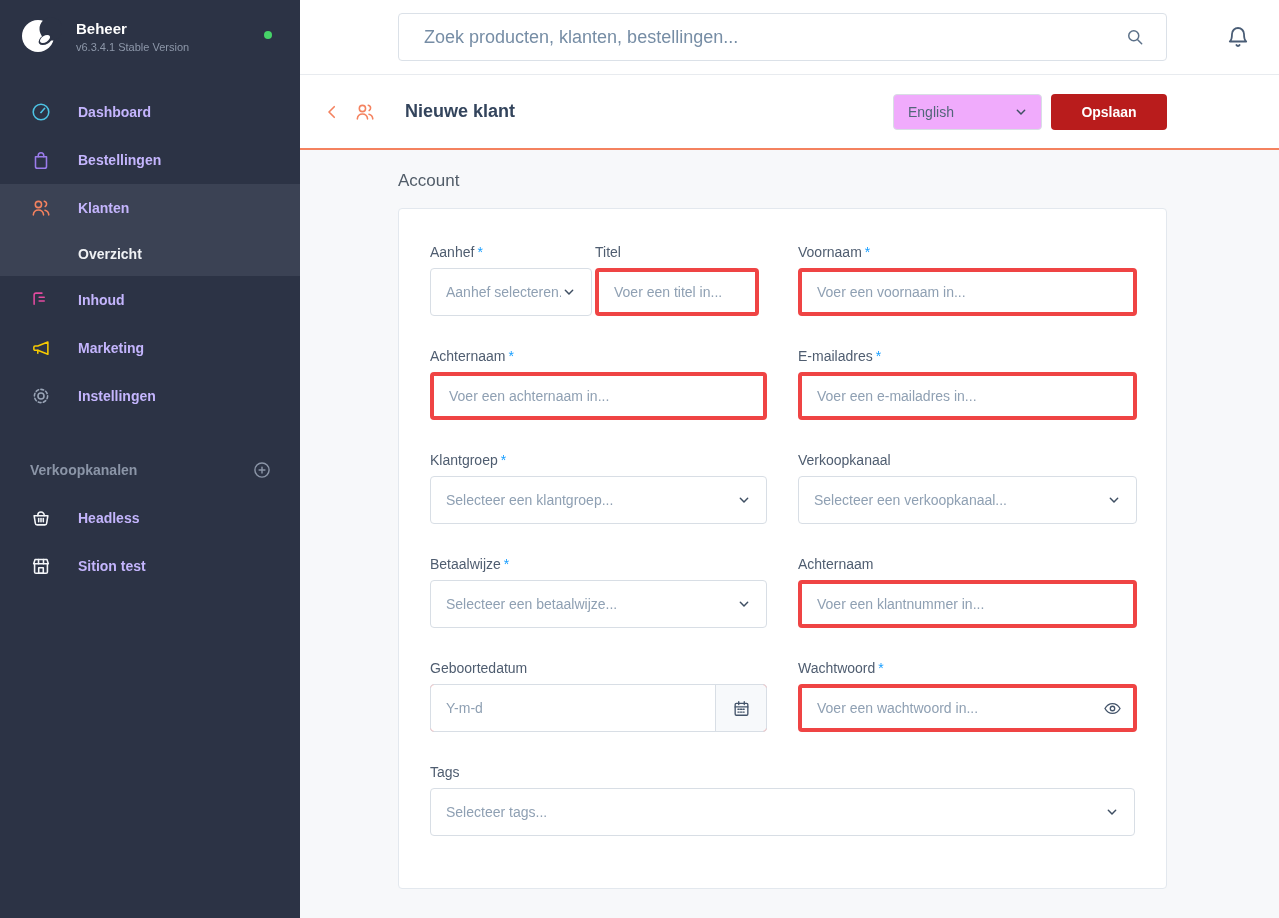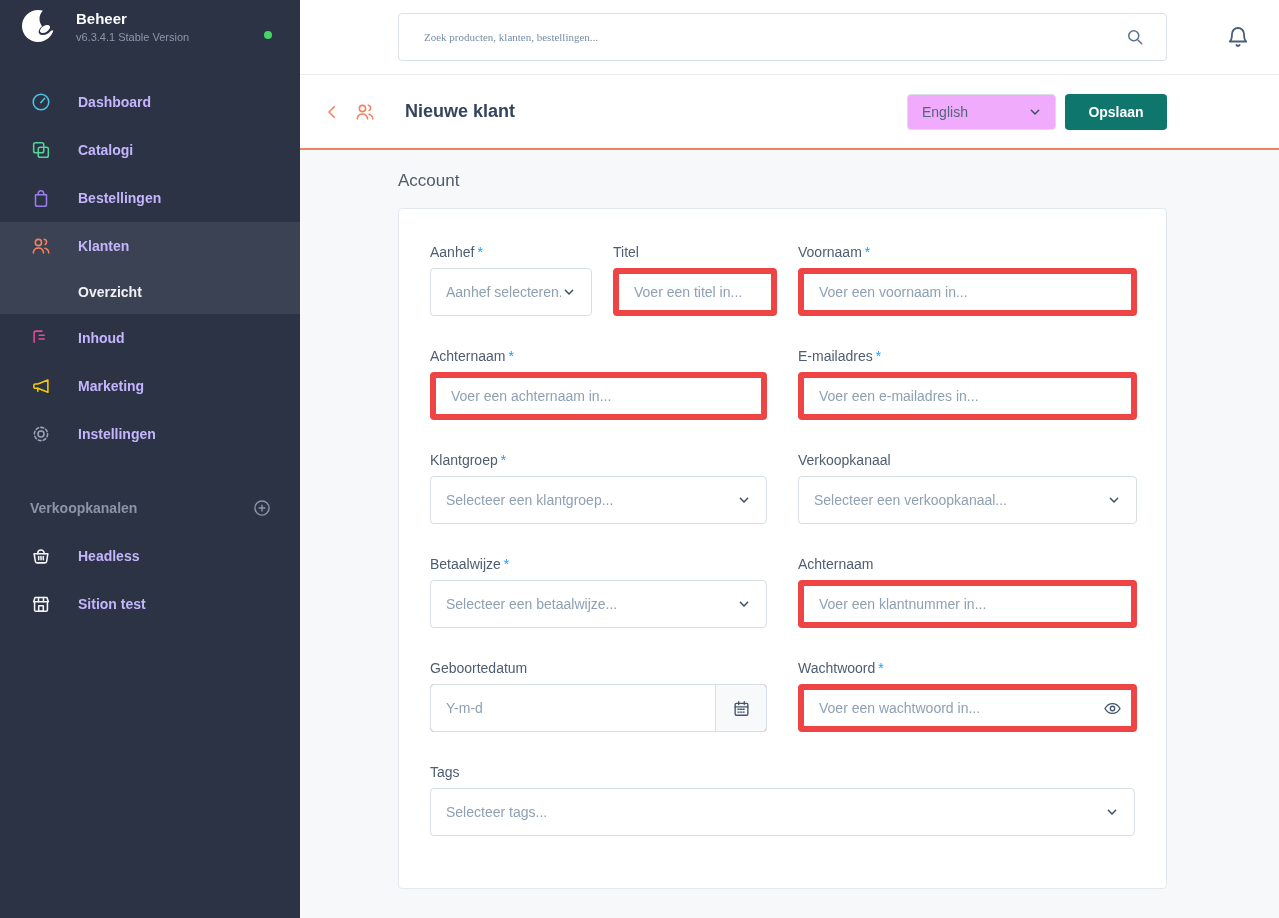--- a/index.html
+++ b/index.html
@@ -9,21 +9,21 @@
     background: #f7f8fa;
     color: #33445c;
   }
   .app { display: flex; width: 1279px; height: 918px; }
 
   
   .sidebar {
     width: 300px; height: 918px; flex-shrink: 0;
     background: #2c3345; color: #fff;
   }
-  .sb-header { position: relative; display: flex; align-items: center; padding: 4px 16px 16px 18px; }
+  .sb-header { position: relative; display: flex; align-items: center; padding: 14px 16px 16px 18px; }
   .logo { width: 44px; height: 44px; flex-shrink: 0; }
   .app-titles { margin-left: 14px; }
   .app-name { font-size: 15px; font-weight: bold; color: #fff; }
   .app-version { font-size: 11px; color: #8d97a9; margin-top: 4px; }
   .status-dot {
     position: absolute; right: 28px; top: 31px;
     width: 8px; height: 8px; border-radius: 50%; background: #46d368;
   }
   .sb-nav { margin-top: 14px; }
   .sb-item {
@@ -56,22 +56,22 @@
   
   .main { flex: 1; display: flex; flex-direction: column; background: #f7f8fa; }
 
   .topbar {
     height: 75px; background: #fff; border-bottom: 1px solid #e8ebef;
     display: flex; align-items: center; padding: 0 29px 0 98px; flex-shrink: 0;
   }
   .searchbox { position: relative; width: 769px; height: 48px; }
   .searchbox input {
     width: 100%; height: 100%; border: 1px solid #dbe1e8; border-radius: 4px;
-    padding: 0 56px 0 25px; font-size: 11px; color: #33445c; outline: none;
-    font-family: Liberation Serif, serif; background: #fff;
+    padding: 0 56px 0 25px; font-size: 18px; color: #33445c; outline: none;
+    font-family: Liberation Sans, sans-serif; background: #fff;
   }
   .searchbox input::placeholder { color: #768da5; opacity: 1; }
   .search-icon {
     position: absolute; right: 22px; top: 14px; width: 20px; height: 20px;
     color: #5c7189; cursor: pointer;
   }
   .search-icon svg { width: 20px; height: 20px; }
   .bell { margin-left: auto; width: 24px; height: 24px; color: #4a5d76; cursor: pointer; }
   .bell svg { width: 24px; height: 24px; }
 
@@ -87,44 +87,44 @@
   .smartbar-right { margin-left: auto; margin-right: 112px; display: flex; align-items: center; gap: 9px; }
   .lang-select {
     width: 149px; height: 36px; background: #f0abfc; border: 1px solid #d8dee4;
     border-radius: 4px; display: flex; align-items: center; padding: 0 12px 0 14px;
     cursor: pointer;
   }
   .lang-select-value { flex: 1; font-size: 14px; color: #52667a; }
   .chev { width: 16px; height: 16px; color: #3f4f63; flex-shrink: 0; }
   .chev svg { width: 16px; height: 16px; }
   .save-btn {
-    width: 102px; height: 36px; background: #0f766e; color: #fff; border: none;
+    width: 116px; height: 36px; background: #b91c1c; color: #fff; border: none;
     border-radius: 4px; font-size: 14px; font-weight: bold; cursor: pointer;
     font-family: "Liberation Sans", sans-serif;
   }
 
   .content { flex: 1; padding: 0 112px 0 98px; background: #f7f8fa; overflow: hidden; }
   .section-title { font-size: 17px; font-weight: normal; color: #515c68; margin-top: 21px; }
   .card {
     margin-top: 17px; width: 769px; background: #fff;
     border: 1px solid #e3e8ee; border-radius: 4px;
     padding: 35px 31px 52px 31px;
   }
   .form-row { display: flex; gap: 31px; margin-bottom: 32px; }
   .form-row:last-child { margin-bottom: 0; }
   .col  { width: 337px; flex-shrink: 0; }
   .colr { width: 339px; flex-shrink: 0; }
-  .split { display: flex; gap: 21px; width: 337px; flex-shrink: 0; }
+  .split { display: flex; gap: 3px; width: 337px; flex-shrink: 0; }
   .w-sm  { width: 162px; flex-shrink: 0; }
   .w-sm2 { width: 164px; flex-shrink: 0; }
   .full { width: 100%; }
   .field-label { display: block; font-size: 14px; color: #4f5d70; margin-bottom: 8px; }
   .req { color: #189eff; margin-left: 3px; }
   .text-input {
-    width: 100%; height: 48px; border: 6px solid #ef4444; border-radius: 4px;
+    width: 100%; height: 48px; border: 4px solid #ef4444; border-radius: 4px;
     padding: 8px 15px; font-size: 14px; color: #33445c; outline: none; background: #fff;
     font-family: "Liberation Sans", sans-serif;
   }
   .text-input::placeholder { color: #8fa0b3; opacity: 1; }
   .select {
     height: 48px; border: 1px solid #d8dee5; border-radius: 4px; background: #fff;
     display: flex; align-items: center; padding: 0 14px 0 15px; cursor: pointer;
   }
   .select-ph { flex: 1; font-size: 14px; color: #8fa0b3; white-space: nowrap; overflow: hidden; }
   .input-group {
@@ -176,29 +176,20 @@
         <span class="sb-icon c-cyan">
           <svg viewBox="0 0 24 24" fill="none" stroke="currentColor" stroke-width="1.7" stroke-linecap="round" stroke-linejoin="round">
             <circle cx="12" cy="12" r="8.5"></circle>
               <path d="M12 12.5 16 8"></path>
               <path d="M12 12.5h.01"></path>
           </svg>
         </span>
         <span class="sb-label">Dashboard</span>
       </div>
 
-      <div class="sb-item">
-        <span class="sb-icon c-green">
-          <svg viewBox="0 0 24 24" fill="none" stroke="currentColor" stroke-width="1.7" stroke-linecap="round" stroke-linejoin="round">
-            <rect x="4" y="4" width="11" height="11" rx="2"></rect>
-              <rect x="9" y="9" width="11" height="11" rx="2"></rect>
-          </svg>
-        </span>
-        <span class="sb-label">Catalogi</span>
-      </div>
 
       <div class="sb-item">
         <span class="sb-icon c-purple">
           <svg viewBox="0 0 24 24" fill="none" stroke="currentColor" stroke-width="1.7" stroke-linecap="round" stroke-linejoin="round">
             <path d="M6 8.5h12V19a2 2 0 0 1-2 2H8a2 2 0 0 1-2-2V8.5z"></path>
               <path d="M9 8.5V7a3 3 0 0 1 6 0v1.5"></path>
           </svg>
         </span>
         <span class="sb-label">Bestellingen</span>
       </div>

